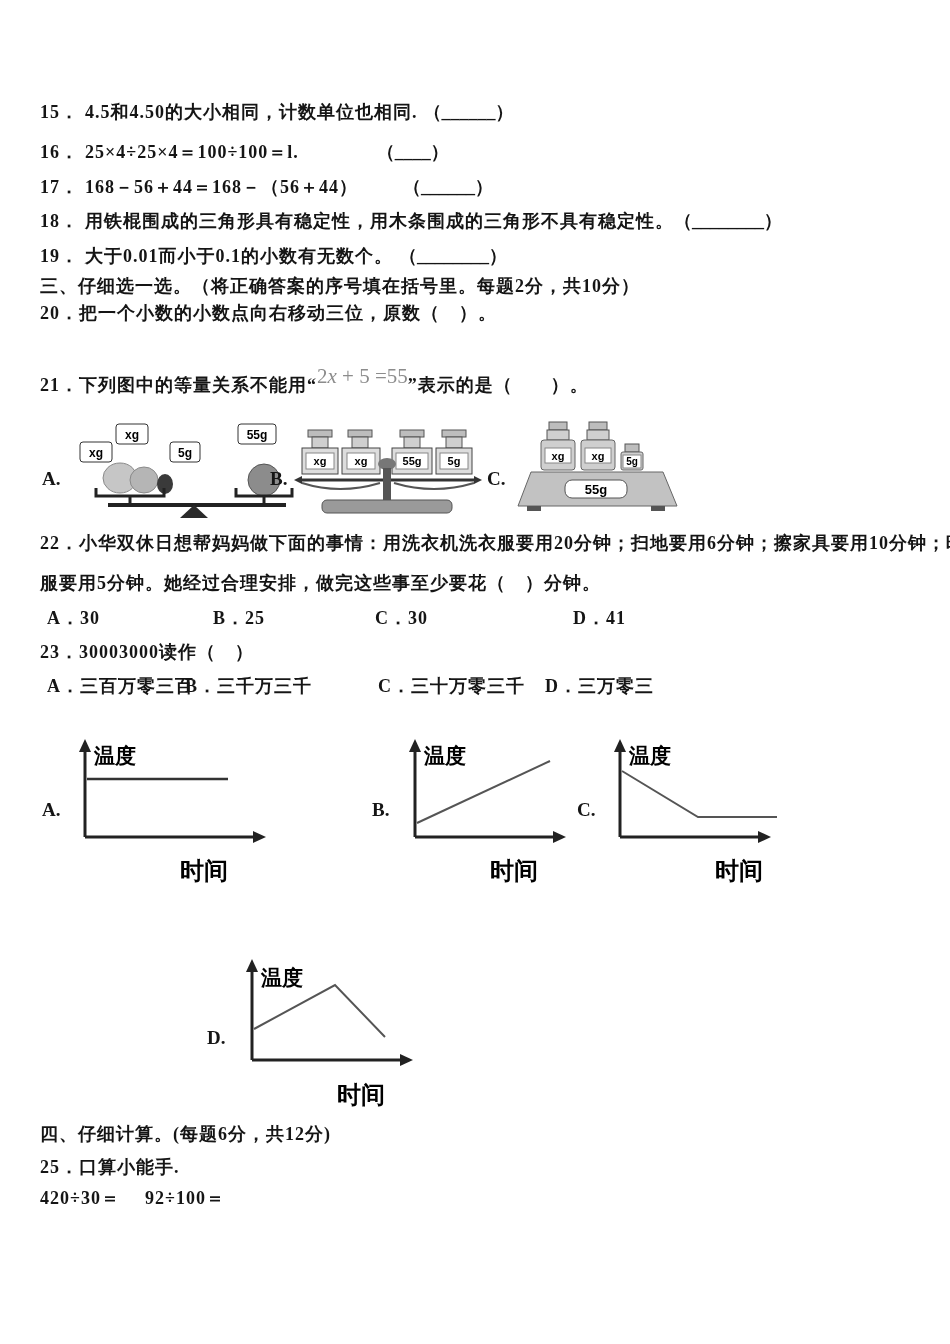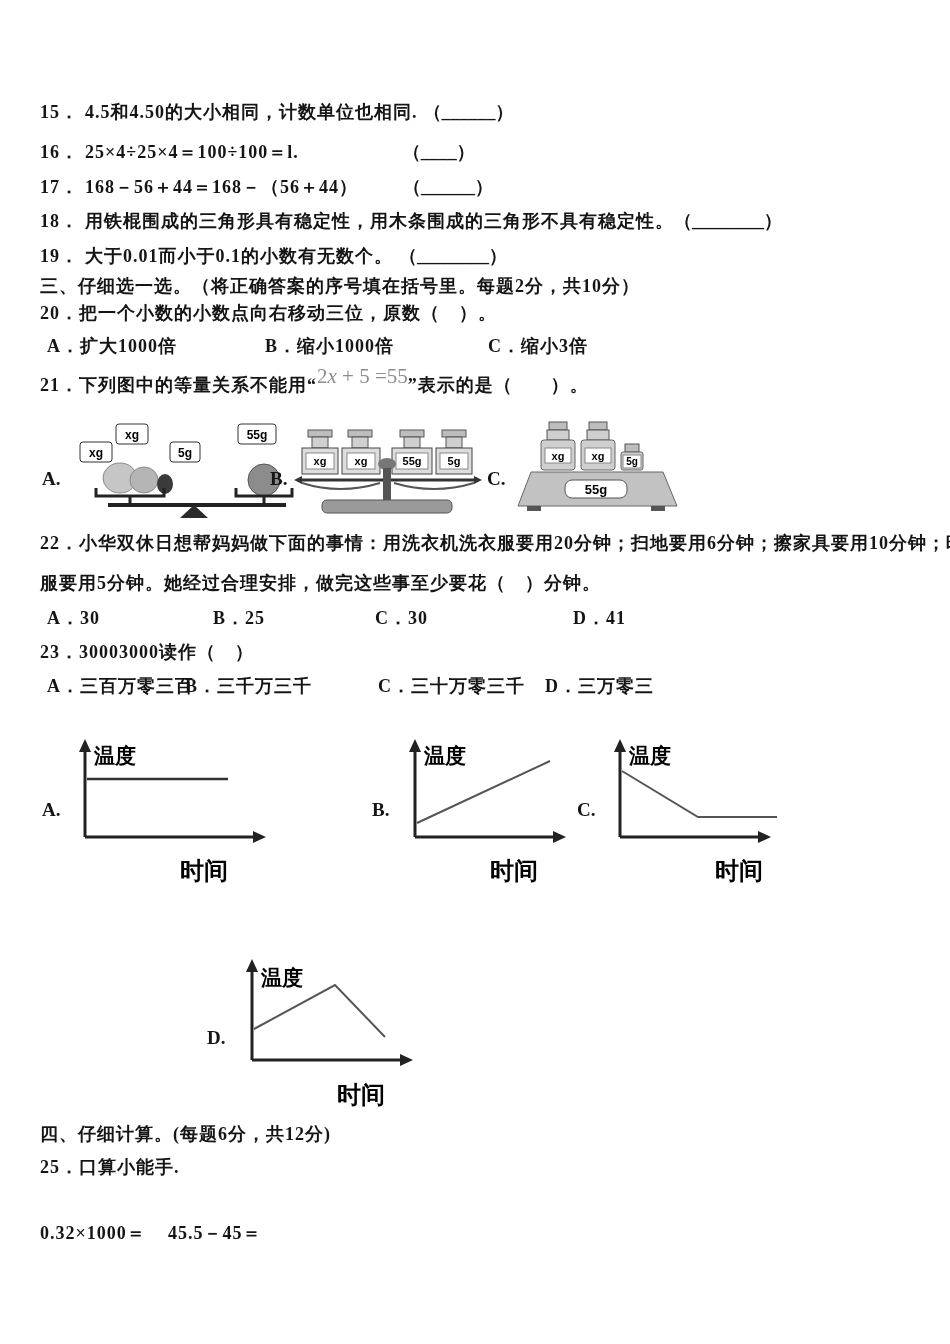--- a/index.html
+++ b/index.html
@@ -4,21 +4,21 @@
 <style>
   html,body{margin:0;padding:0;background:#ffffff;}
   .page{position:relative;width:950px;height:1344px;background:#ffffff;overflow:hidden;
         font-family:"Liberation Serif","DejaVu Serif",serif;color:#151515;}
   .line{position:absolute;left:40px;font-size:18px;font-weight:bold;white-space:nowrap;
         letter-spacing:1px;}
   .row{position:absolute;left:0;width:950px;height:28px;}
   .opt{position:absolute;top:0;font-size:18px;font-weight:bold;white-space:nowrap;letter-spacing:1px;}
   .num{margin-right:6px;}
   .blank{letter-spacing:0;}
-  .g150{margin-left:104px;font-family:Liberation Serif, serif;}
+  .g150{margin-left:78px;font-family:Liberation Serif, serif;}
   .g45{margin-left:45px;}
   .g6{margin-left:6px;}
   .eq{color:#8c8c8c;font-size:21px;font-weight:normal;position:relative;top:-8px;letter-spacing:0;text-align:center;}
   .eq .var{font-style:italic;}
   .fig{position:absolute;}
   .figlabel{position:absolute;font-size:19px;font-weight:bold;}
   .figsvg{position:absolute;}
   .graph{position:absolute;}
   svg text.tag{font-family:"Liberation Sans","DejaVu Sans",sans-serif;font-weight:bold;}
   svg text.axis{font-weight:bold;font-family:"Liberation Serif","DejaVu Serif",serif;}
@@ -40,25 +40,20 @@
   <div class="line" style="top:209px">
     <span class="num">18．</span><span>用铁棍围成的三角形具有稳定性，用木条围成的三角形不具有稳定性。</span><span class="blank">（________）</span>
   </div>
   <div class="line" style="top:244px">
     <span class="num">19．</span><span>大于0.01而小于0.1的小数有无数个。</span><span class="blank g6">（________）</span>
   </div>
 
   <div class="line" style="top:274px">三、仔细选一选。（将正确答案的序号填在括号里。每题2分，共10分）</div>
 
   <div class="line" style="top:301px">20．把一个小数的小数点向右移动三位，原数（　）。</div>
-  <div class="row" style="top:334px">
-    <span class="opt" style="left:47px"><span>A．</span><span>扩大1000倍</span></span>
-    <span class="opt" style="left:265px"><span>B．</span><span>缩小1000倍</span></span>
-    <span class="opt" style="left:488px"><span>C．</span><span>缩小3倍</span></span>
-  </div>
 
   <div class="line" style="top:372px">
     <span>21．下列图中的等量关系不能用“</span><span class="eq"><span>2</span><span class="var">x</span><span> + 5 =55</span></span><span>”表示的是（　　）。</span>
   </div>
 
   <div class="fig" style="left:40px;top:418px;width:270px;height:102px">
     <span class="figlabel" style="left:2px;top:50px">A.</span>
     <svg class="figsvg" style="left:28px;top:0" width="238" height="102" viewBox="0 0 238 102">
       <ellipse cx="52" cy="60" rx="17" ry="15" fill="#c6c6c6" stroke="#8a8a8a"></ellipse>
       <ellipse cx="76" cy="62" rx="14" ry="13" fill="#b5b5b5" stroke="#8a8a8a"></ellipse>
@@ -205,18 +200,18 @@
       <line x1="15" y1="105" x2="166" y2="105" stroke="#222" stroke-width="3"></line>
       <polygon points="176,105 163,99 163,111" fill="#222"></polygon>
       <text class="axis" x="24" y="30" font-size="21">温度</text>
       <text class="axis" x="100" y="148" font-size="24">时间</text>
       <path d="M17,74 L98,30 L148,82" fill="none" stroke="#555" stroke-width="2"></path>
     </svg>
   </div>
 
   <div class="line" style="top:1122px">四、仔细计算。(每题6分，共12分)</div>
   <div class="line" style="top:1155px">25．口算小能手.</div>
-  <div class="row" style="top:1221px">
-    <span class="opt" style="left:40px">0.32×1000＝</span>
-    <span class="opt" style="left:168px">45.5－45＝</span>
+  <div class="row" style="top:1186px">
+    <span class="opt" style="left:40px">420÷30＝</span>
+    <span class="opt" style="left:145px">92÷100＝</span>
   </div>
 
 </div>
 
 </body></html>

